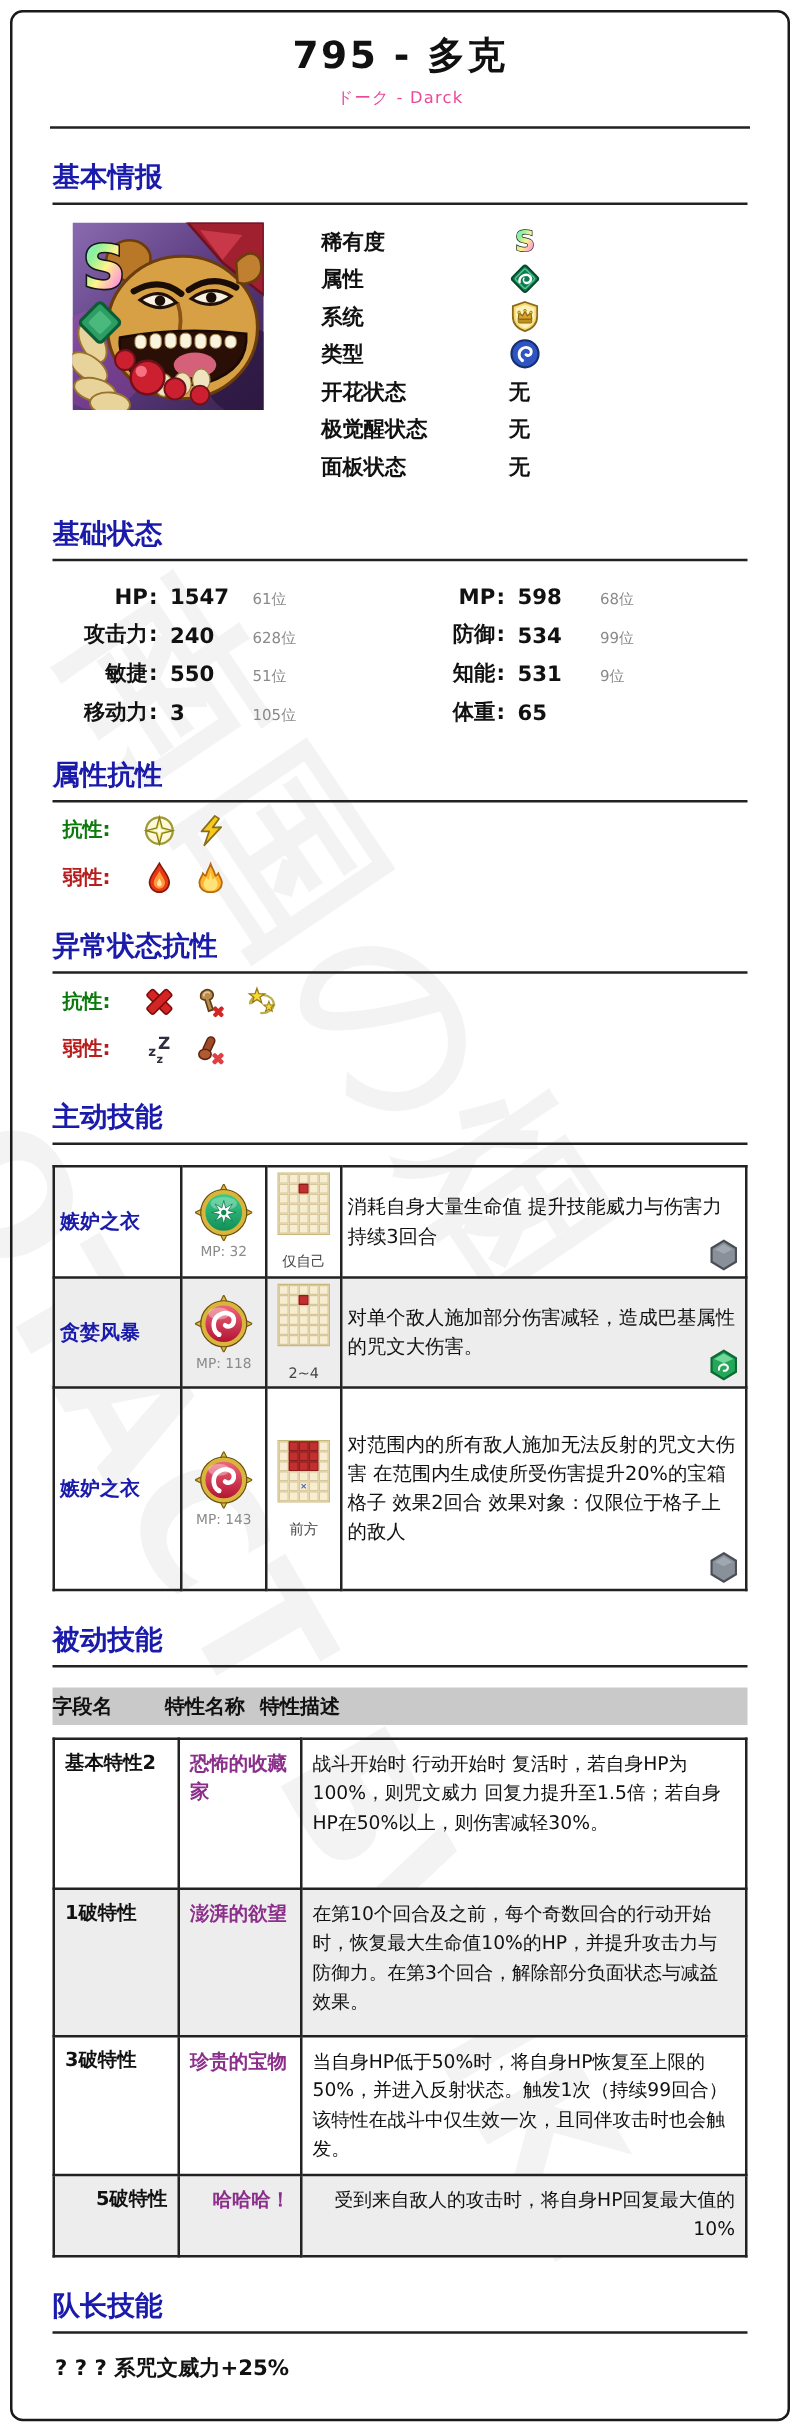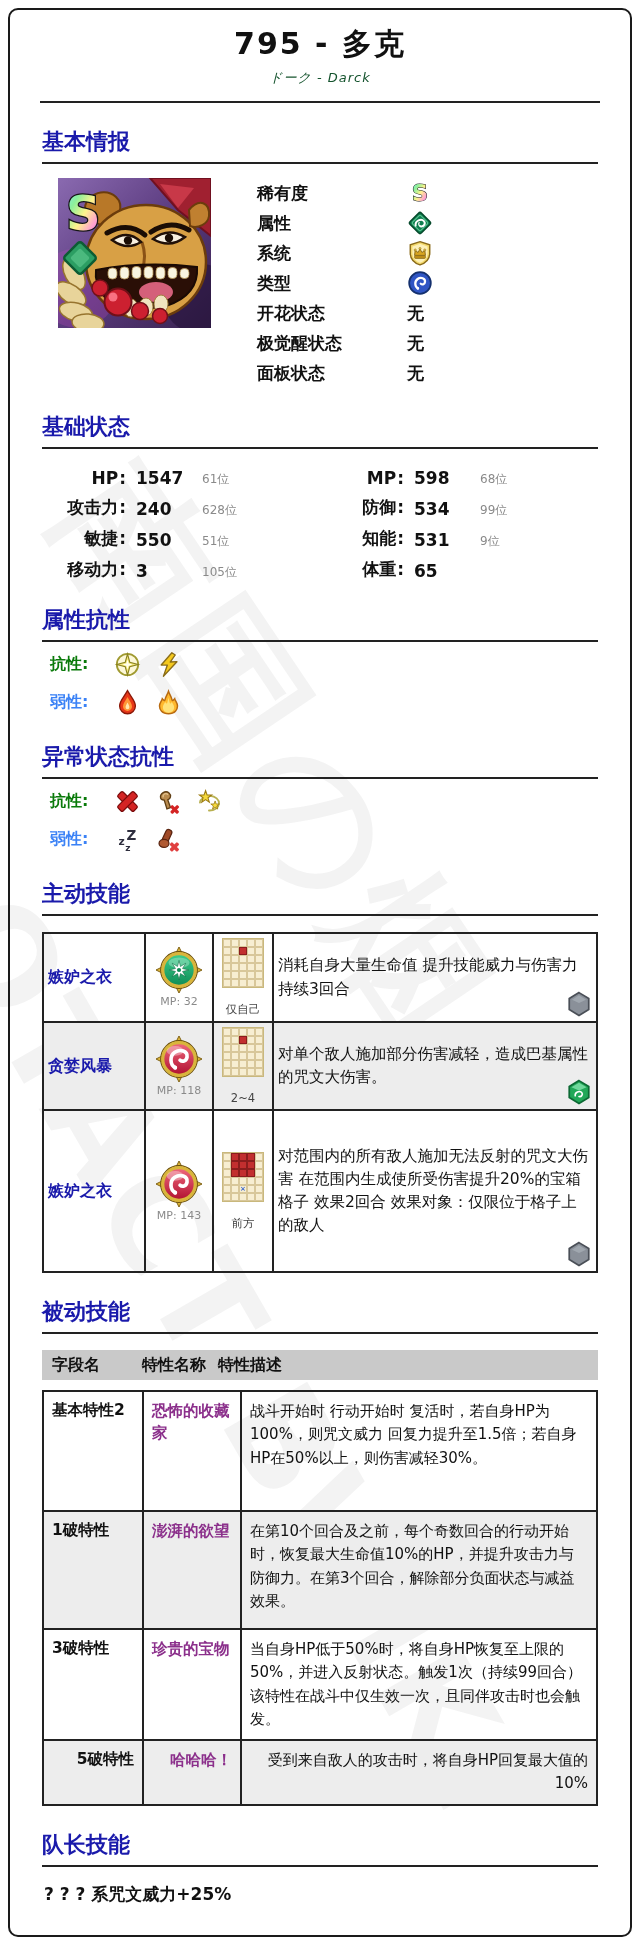--- a/index.html
+++ b/index.html
@@ -6,21 +6,21 @@
   body{width:640px;font-family:"DejaVu Sans","Liberation Sans",sans-serif;color:#111;}
   .canvas{position:relative;width:640px;height:1945px;overflow:hidden;background:#fff;}
   .frame{position:absolute;inset:8px;border:2px solid #1a1a1a;border-radius:10px;pointer-events:none;z-index:5;}
   .page{position:relative;height:1945px;box-sizing:border-box;padding:14px 42px 0 42px;z-index:1;}
   
   .wm{position:absolute;z-index:0;color:rgba(40,40,40,0.055);font-weight:bold;white-space:nowrap;transform-origin:left top;user-select:none;}
   .wm1{left:175px;top:430px;font-size:150px;letter-spacing:12px;transform:rotate(56deg);}
   .wm2{left:-15px;top:770px;font-size:132px;letter-spacing:6px;transform:rotate(60deg);}
   
   .title{font-size:30px;font-weight:bold;text-align:center;margin:10px 0 4px 0;letter-spacing:2px;}
-  .subtitle{font-size:13px;color:#14532d;text-align:center;letter-spacing:1px;margin-bottom:14px;font-style:italic;}
+  .subtitle{font-size:13px;color:#ec4899;text-align:center;letter-spacing:1px;margin-bottom:14px;}
   .top-divider{border-bottom:2px solid #222;margin:0 -2px;}
   .sec-head{color:#1a1aab;font-size:22px;font-weight:bold;margin-top:24px;padding-bottom:5px;border-bottom:2px solid #222;}
   
   .bi-wrap{display:flex;margin-top:14px;}
   .portrait{width:153px;height:150px;flex:0 0 153px;margin-left:16px;}
   .bi-table{margin-left:46px;flex:1;}
   .bi-row{display:flex;align-items:center;height:30px;}
   .bi-label{width:150px;font-weight:bold;font-size:17px;}
   .bi-value{display:flex;align-items:center;font-weight:bold;font-size:17px;}
   .icn{width:26px;height:26px;display:inline-block;}
@@ -28,42 +28,42 @@
   .stats{display:grid;grid-template-columns:1fr 1fr;margin-top:12px;row-gap:4px;}
   .stat{display:flex;align-items:flex-end;height:27px;}
   .stat-label{width:84px;text-align:right;font-weight:bold;font-size:17px;}
   .stat-label::after{content:":";margin-left:1px;}
   .stat-value{margin-left:10px;font-size:17px;font-weight:bold;min-width:52px;}
   .stat-rank{margin-left:14px;font-size:12px;color:#8a8a8a;}
   
   .res-row{display:flex;align-items:center;height:32px;margin-top:6px;padding-left:8px;}
   .res-label{font-size:16px;font-weight:bold;width:64px;}
   .res-label.green{color:#0a7a0a;}
-  .res-label.red{color:#3b82f6;}
+  .res-label.red{color:#b91c1c;}
   .res-icons{display:flex;gap:14px;align-items:center;}
   .res-icons .icn{width:27px;height:27px;}
   
   table.skills{width:100%;border-collapse:collapse;margin-top:16px;table-layout:fixed;}
   table.skills td{border:2px solid #222;vertical-align:middle;padding:4px;}
   td.sk-name{width:92px;color:#1a1aab;font-weight:bold;font-size:16px;padding-left:8px;}
   td.sk-icon{width:58px;text-align:center;}
   td.sk-range{width:50px;text-align:center;vertical-align:bottom;padding-bottom:6px;}
   td.sk-desc{font-size:15.5px;line-height:1.5;position:relative;padding:8px 10px 14px 10px;}
   .row-alt{background:#ededed;}
   .medal{width:46px;height:46px;display:block;margin:0 auto;}
   .mp{font-size:11px;color:#8a8a8a;margin-top:2px;text-align:center;}
   .rgrid{display:grid;margin:0 auto;width:max-content;border:1px solid #c9b87c;}
   .rgrid .cell{width:8px;height:8px;box-sizing:border-box;border:1px solid #d8c79a;background:#f7eed2;position:relative;}
   .rgrid .cell.red{background:#c22f2f;border-color:#8a1d1d;}
   .rgrid .cell.caster{color:#3a66cc;font-size:7px;line-height:6px;text-align:center;font-weight:bold;}
   .range-label{font-size:11.5px;color:#444;margin-top:14px;text-align:center;}
   .elem-ic{position:absolute;right:8px;bottom:6px;width:22px;height:24px;}
   
   .pv-header{display:flex;background:#c9c9c9;height:30px;align-items:center;margin-top:16px;font-weight:bold;font-size:16px;}
-  .pv-h1{width:90px;padding-left:10px;}
+  .pv-h1{width:90px;}
   .pv-h2{width:76px;}
   .pv-h3{flex:1;}
   table.passive{width:100%;border-collapse:collapse;margin-top:10px;table-layout:fixed;}
   table.passive td{border:2px solid #222;vertical-align:top;padding:8px 8px;}
   td.pv-field{width:82px;font-weight:bold;font-size:15.5px;}
   td.pv-name{width:80px;color:#8b2f8b;font-weight:bold;font-size:15.5px;line-height:1.45;}
   td.pv-desc{font-size:15px;line-height:1.55;}
   
   .leader-text{font-size:17px;font-weight:bold;margin-top:16px;padding-left:2px;}
   .hidden-defs{position:absolute;width:0;height:0;overflow:hidden;}

